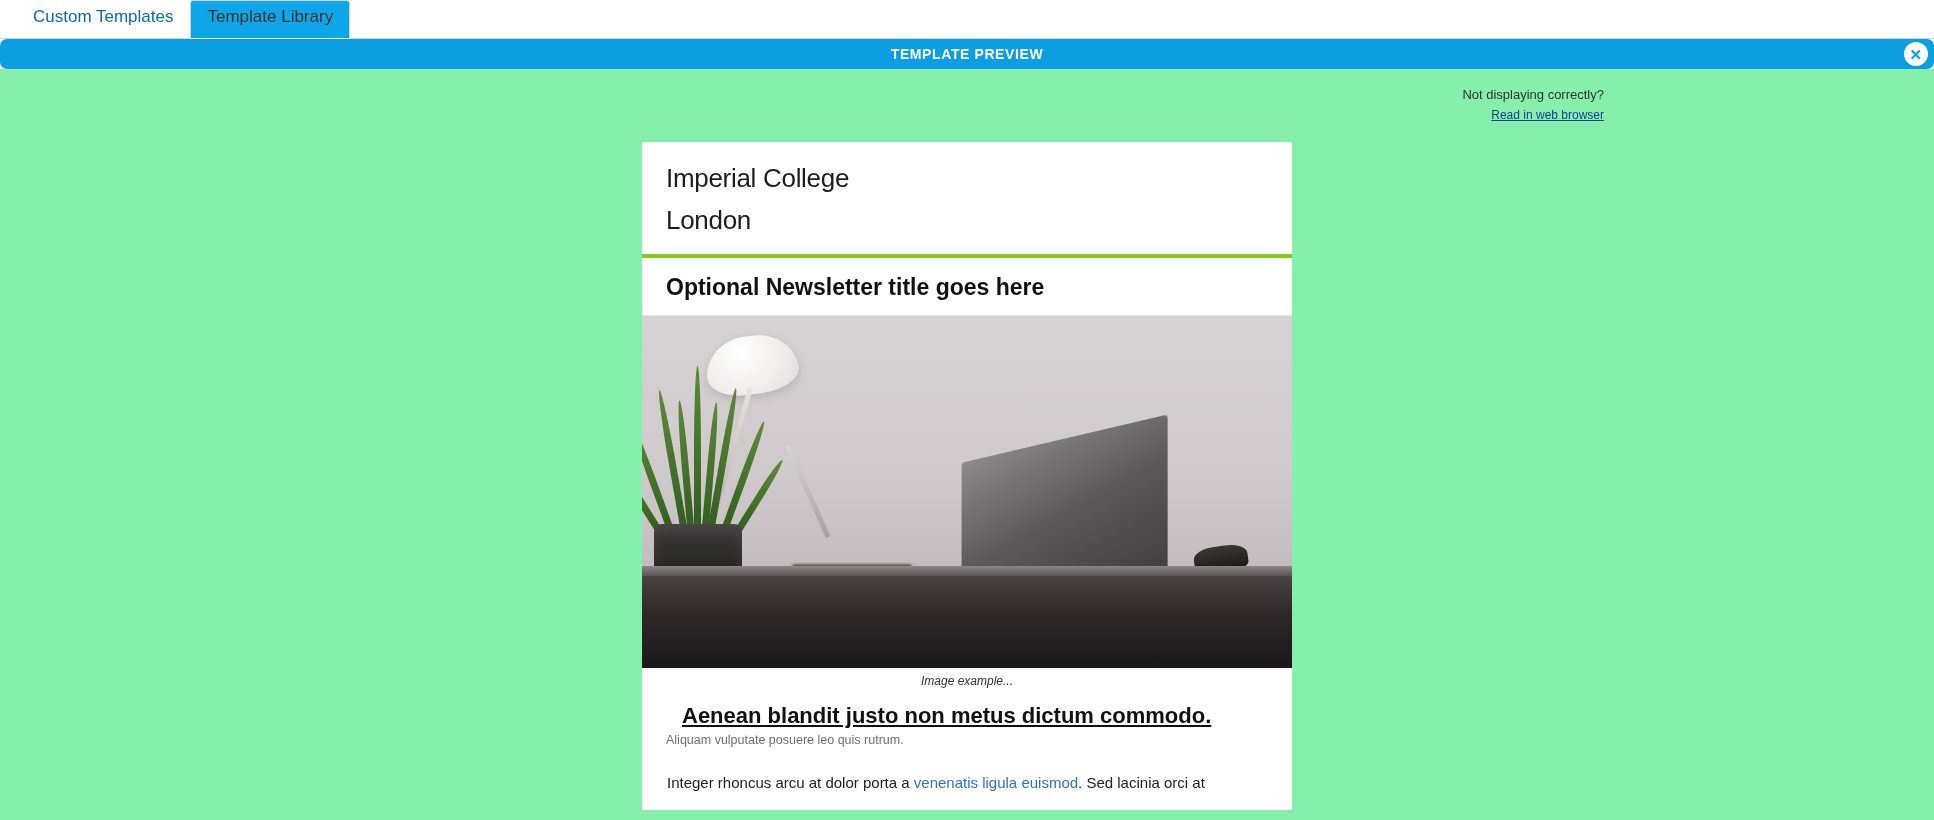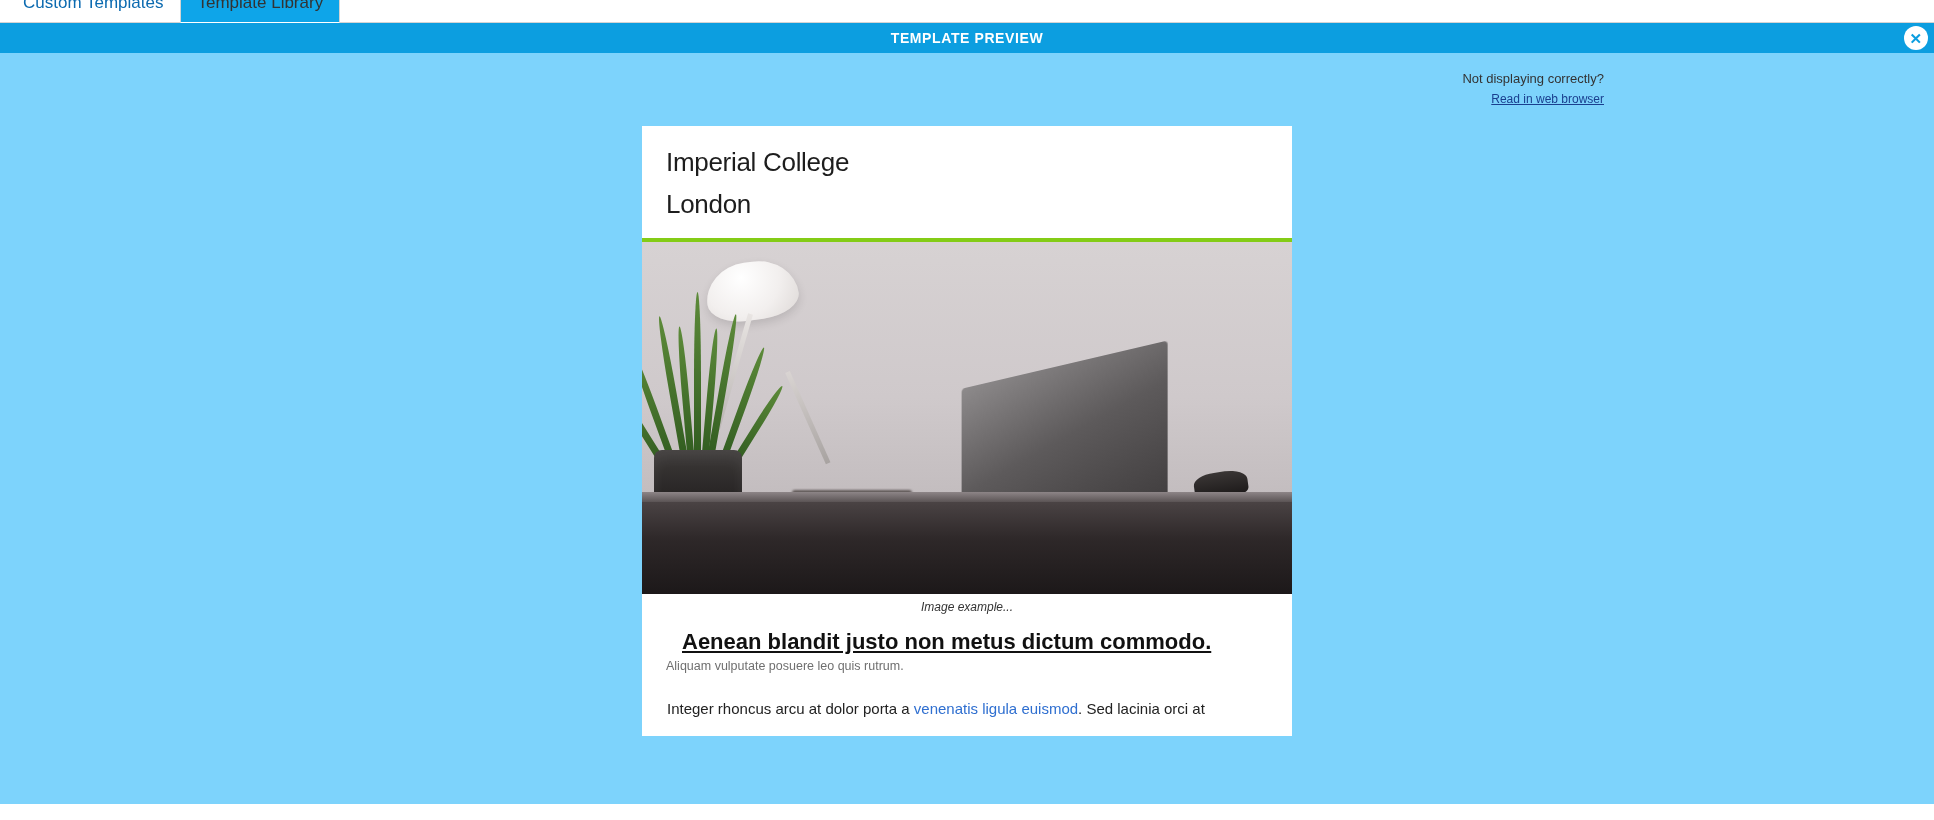--- a/index.html
+++ b/index.html
@@ -7,26 +7,25 @@
     padding: 0;
     width: 1934px;
     height: 820px;
     overflow: hidden;
     background: #ffffff;
     font-family: "Liberation Sans", sans-serif;
   }
 
   
   .tabbar {
-    height: 23px;
+    height: 39px;
     background: #ffffff;
     border-bottom: 1px solid #d4d4d4;
     display: flex;
-    align-items: flex-end;
-    padding-left: 6px;
+    padding-left: 16px;
     box-sizing: border-box;
   }
   .tab {
     font-size: 17px;
     padding: 6px 16px 9px 16px;
     color: #0b6ab0;
     cursor: pointer;
     line-height: 1.2;
     border: 1px solid transparent;
     border-bottom: none;
@@ -46,20 +45,21 @@
     position: relative;
     height: 30px;
     background: #0c9ee0;
     color: #ffffff;
     font-size: 14px;
     font-weight: bold;
     letter-spacing: 0.6px;
     display: flex;
     align-items: center;
     justify-content: center;
+    border-radius: 7px;
   }
   .preview-bar .close-btn {
     position: absolute;
     right: 6px;
     top: 50%;
     transform: translateY(-50%);
     width: 24px;
     height: 24px;
     border-radius: 50%;
     background: #ffffff;
@@ -68,21 +68,21 @@
     font-weight: bold;
     display: flex;
     align-items: center;
     justify-content: center;
     cursor: pointer;
     line-height: 1;
   }
 
   
   .canvas {
-    background: #7dd3fc;
+    background: #86efac;
     height: 751px;
     overflow: hidden;
     position: relative;
   }
 
   .notdisplay {
     width: 1314px;
     margin: 0 auto;
     padding-top: 16px;
     text-align: right;
@@ -310,20 +310,21 @@
 
   <div class="email">
 
     <div class="email-header">
       <div class="logo">
         <span>Imperial College</span>
         <span class="l2">London</span>
       </div>
     </div>
 
+    <div class="newsletter-title">Optional Newsletter title goes here</div>
 
     <div class="hero">
       <div class="wall"></div>
       <div class="lamp-shade"></div>
       <div class="lamp-arm"></div>
       <div class="lamp-arm2"></div>
       <div class="plant">
         <i style="left:50px; bottom:0; height:172px; transform:rotate(0deg);"></i>
         <i style="left:38px; bottom:0; height:150px; transform:rotate(-10deg);"></i>
         <i style="left:62px; bottom:0; height:152px; transform:rotate(10deg);"></i>

